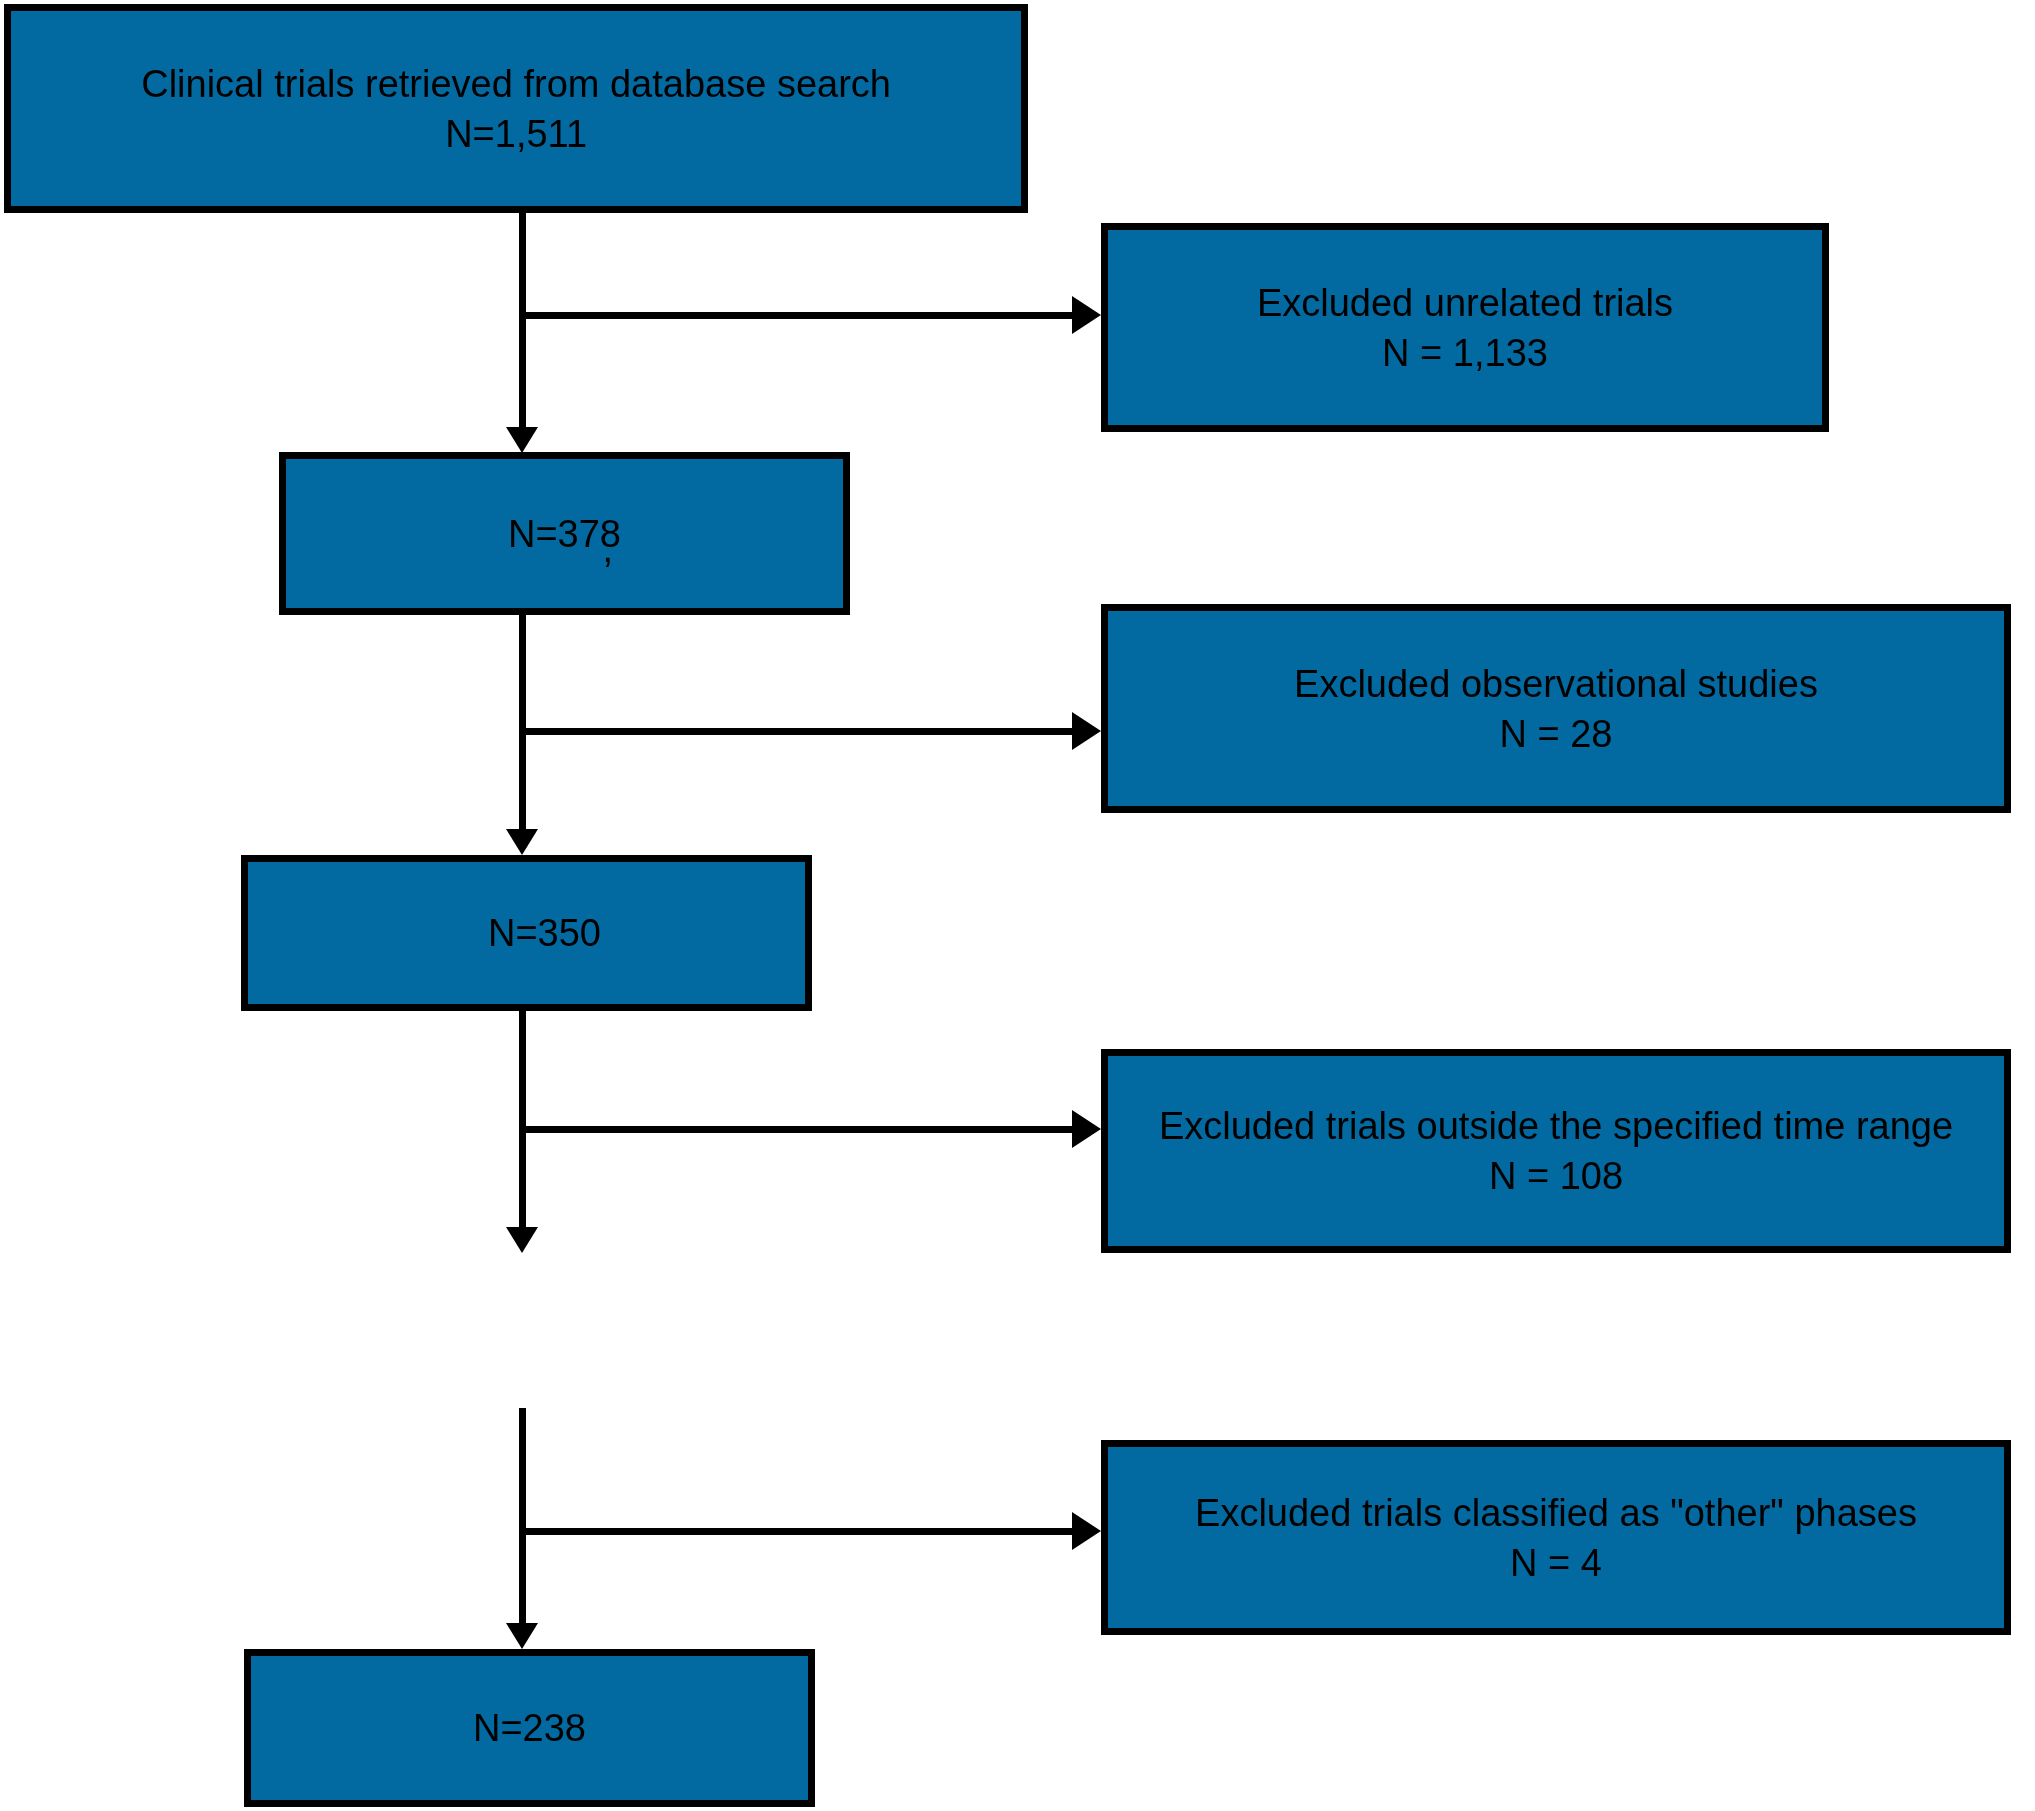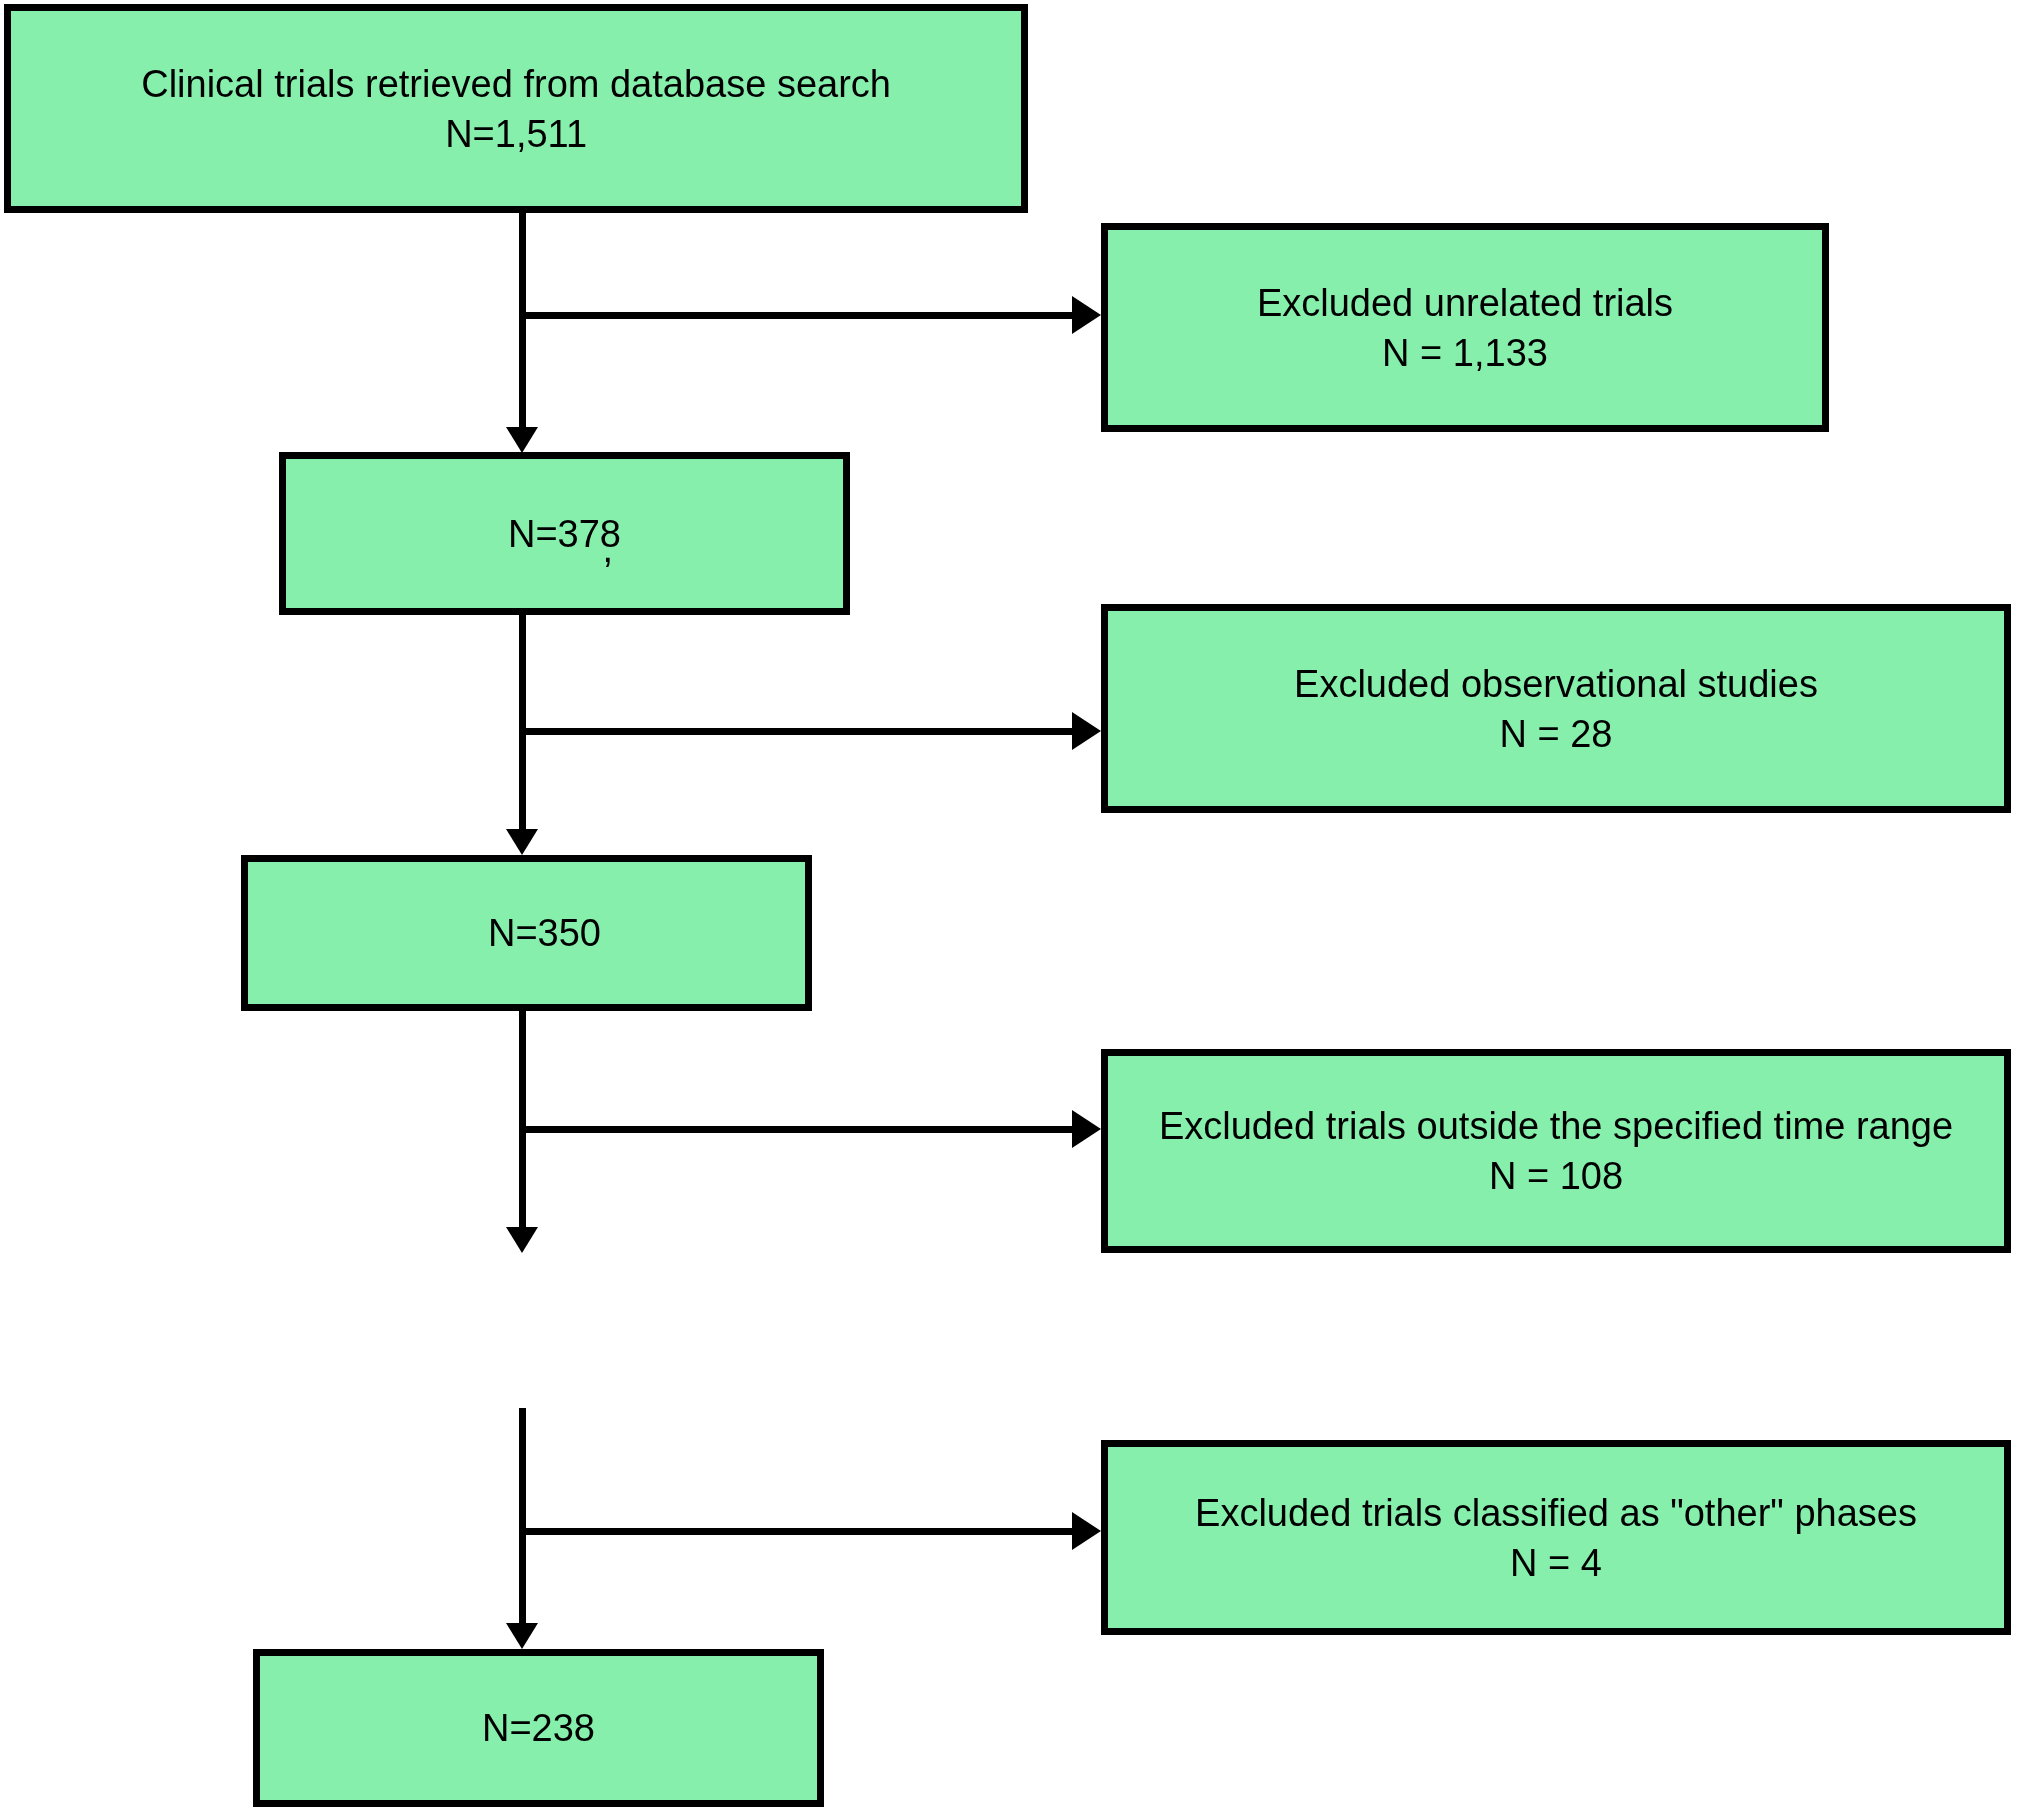--- a/index.html
+++ b/index.html
@@ -19,37 +19,37 @@
     position: absolute;
     left: 0; top: 0;
     width: 2035px;
     height: 1811px;
     background: #ffffff;
   }
   .box {
     position: absolute;
     box-sizing: border-box;
     border: 7.2px solid #000000;
-    background: #86efac;
+    background: #0369a1;
     display: flex;
     flex-direction: column;
     align-items: center;
     justify-content: center;
     text-align: center;
     font-size: 38px;
     line-height: 50px;
     overflow: visible;
     white-space: nowrap;
   }
   
   .box-start { left: 4.1px;   top: 4.1px;    width: 1024px; height: 209px; }
   .box-s2    { left: 241px; top: 452px;  width: 571px; height: 163px; margin-left: 38px; }
   .box-s3    { left: 241px; top: 855px; width: 571px; height: 156px; padding-left: 36px; }
   .box-s4    { left: 241px; top: 1253px; width: 571px; height: 155px; }
-  .box-s5    { left: 253px; top: 1649px; width: 571px; height: 158px; }
+  .box-s5    { left: 244px; top: 1649px; width: 571px; height: 158px; }
   
   .box-e1 { left: 1101px; top: 223px;  width: 728px; height: 209px; }
   .box-e2 { left: 1101px; top: 604px; width: 910px; height: 209px; }
   .box-e3 { left: 1101px; top: 1031px; width: 910px; height: 204px; margin-top: 18px; }
   .box-e4 { left: 1101px; top: 1440px; width: 910px; height: 195px; }
 
   
   .stem-v {
     position: absolute;
     left: 519px;

